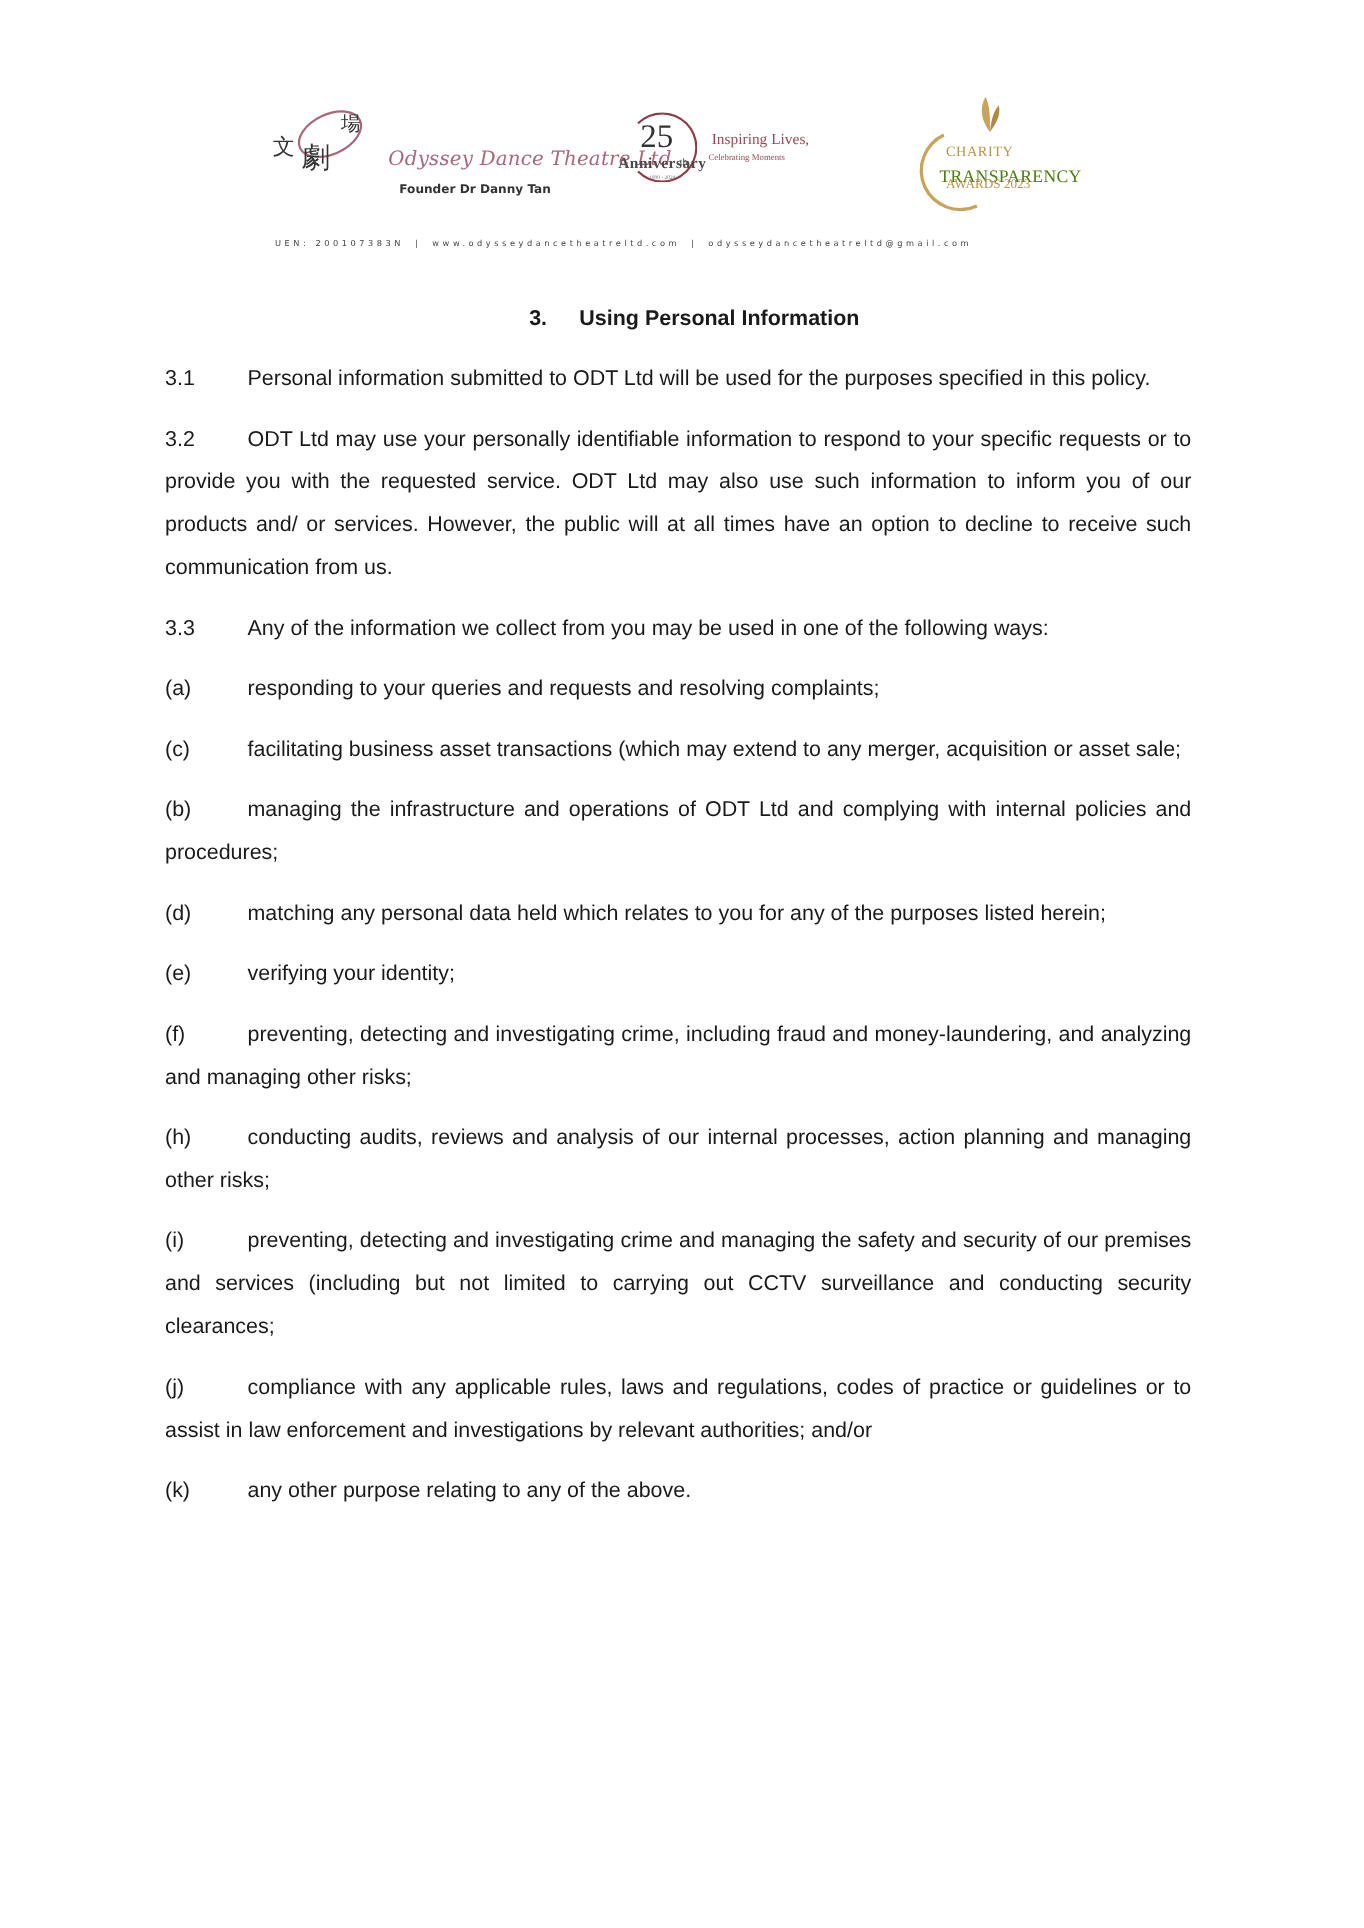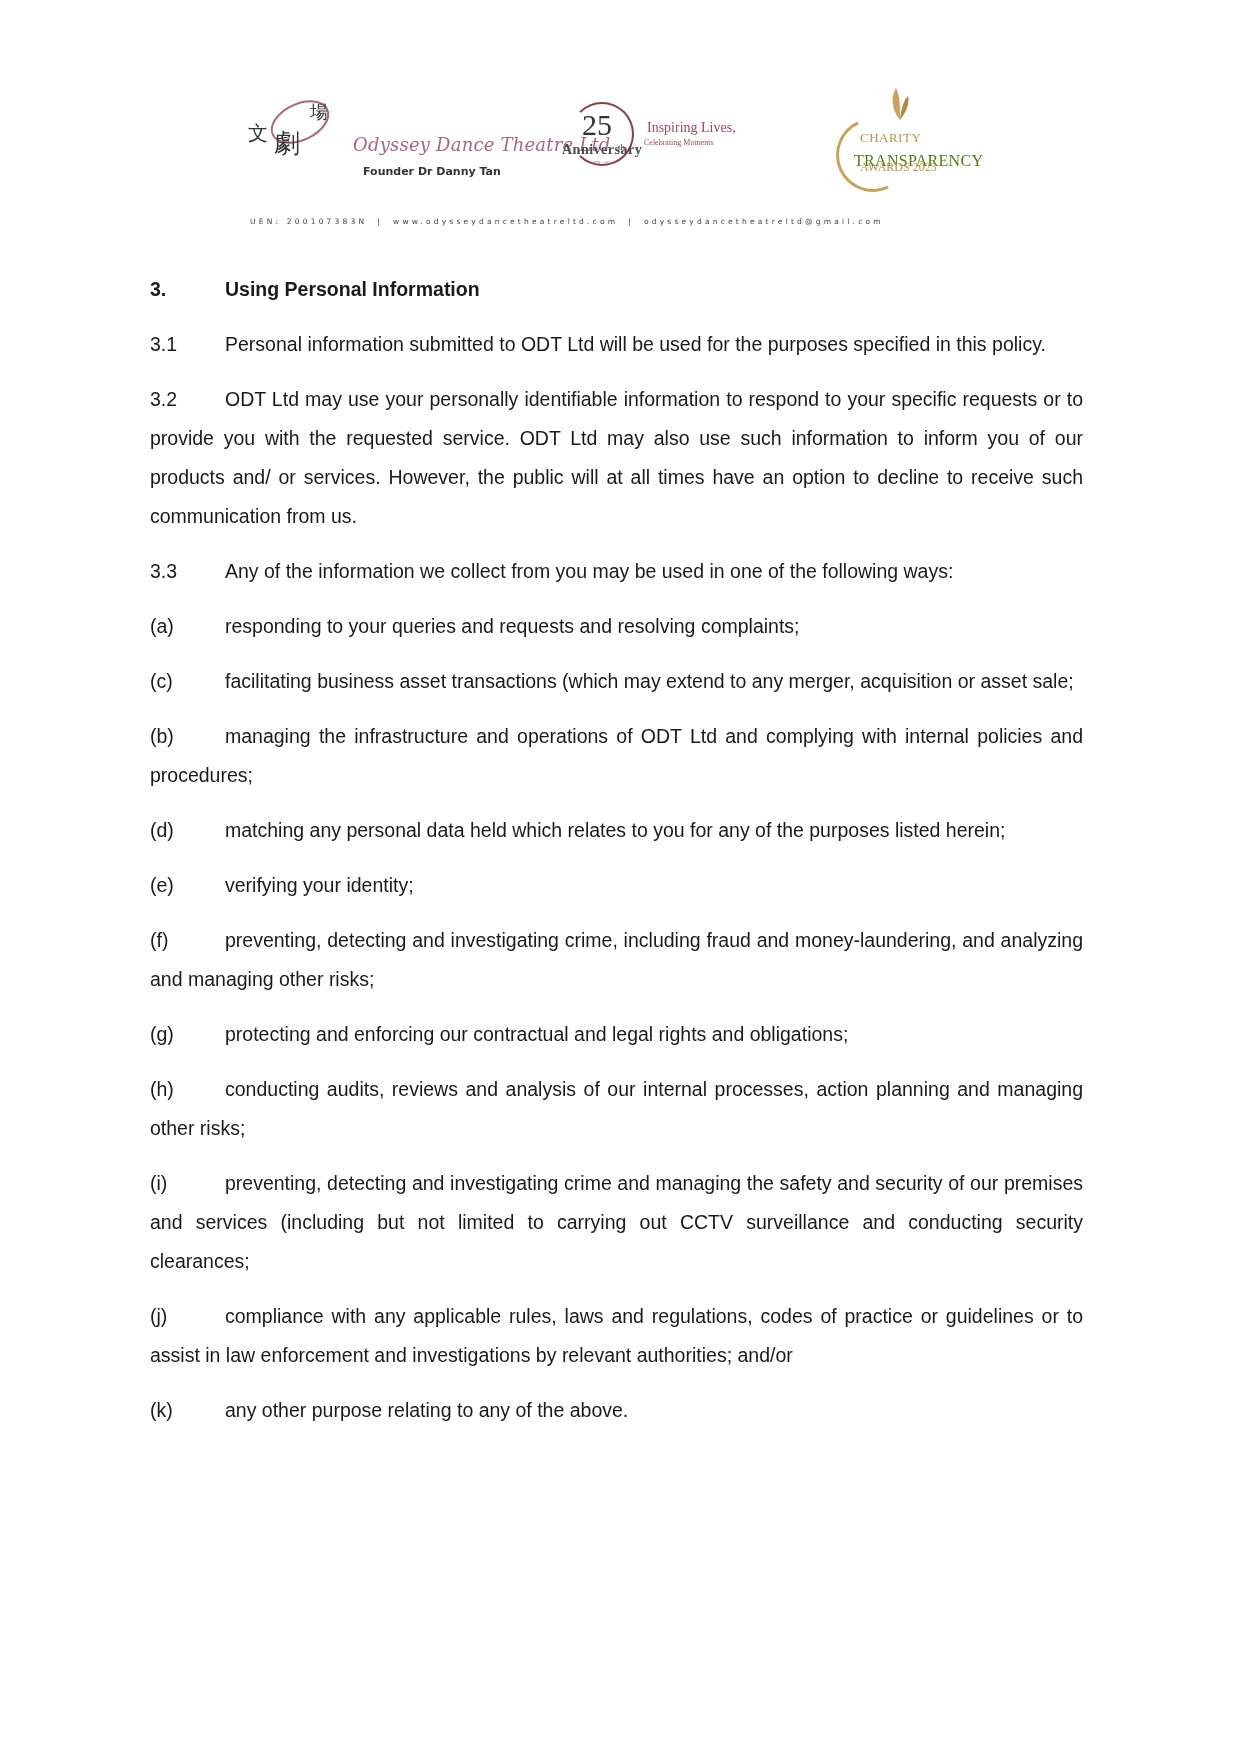--- a/index.html
+++ b/index.html
@@ -38,21 +38,21 @@
            color: #4d7c0f; letter-spacing: 0.3px; white-space: nowrap; }
     .logo-cta .l3 { position: absolute; left: 28px; top: 80px; font-family: "Liberation Serif", serif; font-size: 12px;
            color: #b7934c; white-space: nowrap; }
 
     .contact-line { position: absolute; top: 217px; left: 250px; width: 760px; font-family: "DejaVu Sans", sans-serif;
            font-size: 7.5px; color: #444; letter-spacing: 3.2px; white-space: nowrap; }
     .contact-line .sep { margin: 0 10px; }
 
     
     .doc { position: absolute; left: 150px; top: 270px; width: 933px; font-size: 19.5px; line-height: 39px; color: #1a1a1a; }
-    .heading { font-weight: bold; margin: 0 0 16px 0; height: 39px; }
+    .heading { font-weight: bold; margin: 0 0 16px 0; height: 39px; text-align: center; }
     .para { text-align: justify; margin: 0 0 16px 0; }
     .num-label { display: inline-block; width: 75px; }
     .heading .num-label { width: 75px; }
   </style>
 </head>
 <body>
 
 <div class="header">
   <div class="logo-odt">
     <svg class="cjk" viewBox="0 0 100 90">
@@ -98,18 +98,17 @@
 
   <p class="para"><span class="num-label">3.1</span><span>Personal information submitted to ODT Ltd will be used for the purposes specified in this policy.</span></p>
   <p class="para"><span class="num-label">3.2</span><span>ODT Ltd may use your personally identifiable information to respond to your specific requests or to provide you with the requested service. ODT Ltd may also use such information to inform you of our products and/ or services. However, the public will at all times have an option to decline to receive such communication from us.</span></p>
   <p class="para"><span class="num-label">3.3</span><span>Any of the information we collect from you may be used in one of the following ways:</span></p>
   <p class="para"><span class="num-label">(a)</span><span>responding to your queries and requests and resolving complaints;</span></p>
   <p class="para"><span class="num-label">(c)</span><span>facilitating business asset transactions (which may extend to any merger, acquisition or asset sale;</span></p>
   <p class="para"><span class="num-label">(b)</span><span>managing the infrastructure and operations of ODT Ltd and complying with internal policies and procedures;</span></p>
   <p class="para"><span class="num-label">(d)</span><span>matching any personal data held which relates to you for any of the purposes listed herein;</span></p>
   <p class="para"><span class="num-label">(e)</span><span>verifying your identity;</span></p>
   <p class="para"><span class="num-label">(f)</span><span>preventing, detecting and investigating crime, including fraud and money-laundering, and analyzing and managing other risks;</span></p>
-  <p class="para"><span class="num-label">(g)</span><span>protecting and enforcing our contractual and legal rights and obligations;</span></p>
   <p class="para"><span class="num-label">(h)</span><span>conducting audits, reviews and analysis of our internal processes, action planning and managing other risks;</span></p>
   <p class="para"><span class="num-label">(i)</span><span>preventing, detecting and investigating crime and managing the safety and security of our premises and services (including but not limited to carrying out CCTV surveillance and conducting security clearances;</span></p>
   <p class="para"><span class="num-label">(j)</span><span>compliance with any applicable rules, laws and regulations, codes of practice or guidelines or to assist in law enforcement and investigations by relevant authorities; and/or</span></p>
   <p class="para"><span class="num-label">(k)</span><span>any other purpose relating to any of the above.</span></p>
 </div>
 
 </body></html>

